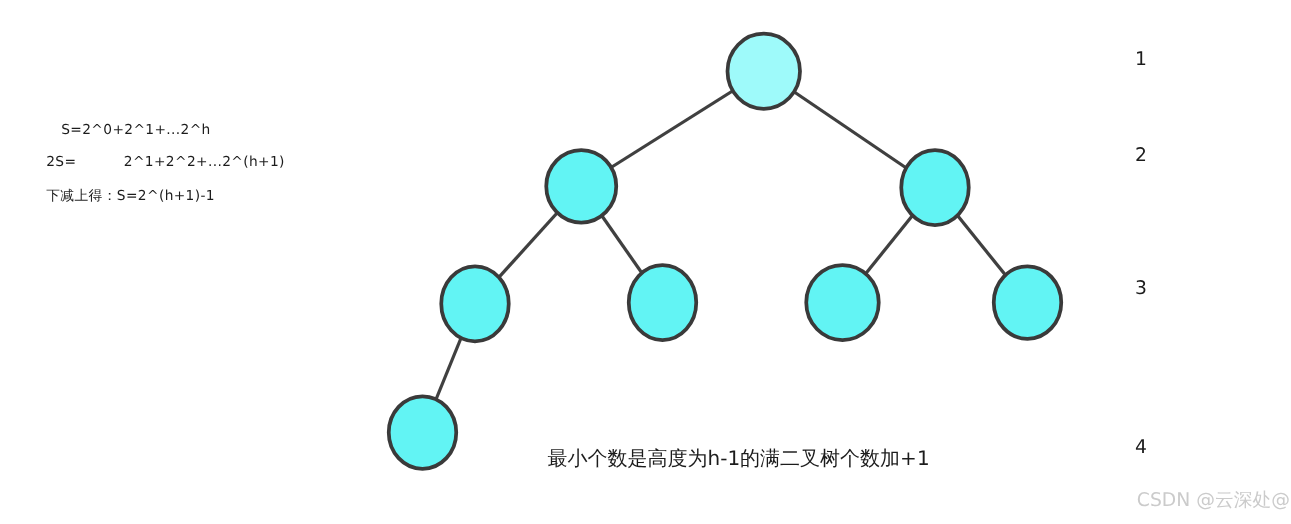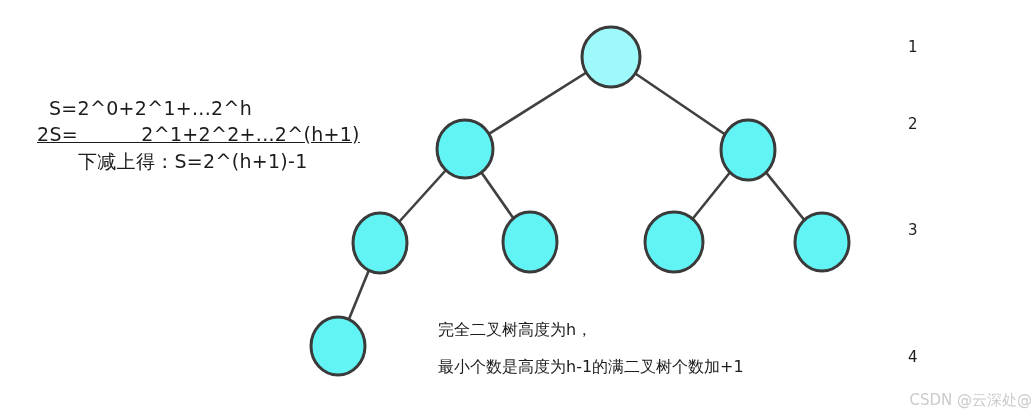--- a/index.html
+++ b/index.html
@@ -13,24 +13,24 @@
     color: #1c1c1c;
   }
   #tree-svg {
     position: absolute;
     left: 0; top: 0;
     width: 1033px; height: 419px;
   }
   .txt { position: absolute; white-space: pre; }
 
   
-  .formula-line { font-size: 19px; letter-spacing: 0.3px; }
+  .formula-line { font-size: 11px; letter-spacing: 0.3px; }
   .f1 { left: 49px;  top: 97px; }
-  .f2 { left: 37px;  top: 123px; text-decoration: underline; }
-  .f3 { left: 37px;  top: 149px; margin-left: 41px; }
+  .f2 { left: 37px;  top: 123px; }
+  .f3 { left: 37px;  top: 149px; }
 
   
   .note-line { font-size: 16px; }
   .n1 { left: 438px; top: 320px; }
   .n2 { left: 438px; top: 357px; text-align: right; }
   .n3 { left: 438px; top: 386px; }
 
   
   .level-label { font-size: 15px; }
   .lv1 { left: 908px; top: 38px; }
@@ -68,21 +68,20 @@
       <ellipse cx="530" cy="242" rx="27" ry="30" fill="#62f4f4" stroke="#3a3a3a" stroke-width="3"></ellipse>
       <ellipse cx="674" cy="242" rx="29" ry="30" fill="#62f4f4" stroke="#3a3a3a" stroke-width="3"></ellipse>
       <ellipse cx="822" cy="242" rx="27" ry="29" fill="#62f4f4" stroke="#3a3a3a" stroke-width="3"></ellipse>
       <ellipse cx="338" cy="346" rx="27" ry="29" fill="#62f4f4" stroke="#3a3a3a" stroke-width="3"></ellipse>
     </svg>
 
   <div class="txt formula-line f1">S=2^0+2^1+...2^h</div>
   <div class="txt formula-line f2">2S=          2^1+2^2+...2^(h+1)</div>
   <div class="txt formula-line f3">下减上得：S=2^(h+1)-1</div>
 
-  <div class="txt note-line n1">完全二叉树高度为h，</div>
   <div class="txt note-line n2">最小个数是高度为h-1的满二叉树个数加+1</div>
 
   <div class="txt level-label lv1">1</div>
   <div class="txt level-label lv2">2</div>
   <div class="txt level-label lv3">3</div>
   <div class="txt level-label lv4">4</div>
 
   <div class="watermark">CSDN @云深处@</div>
 
 </div>

